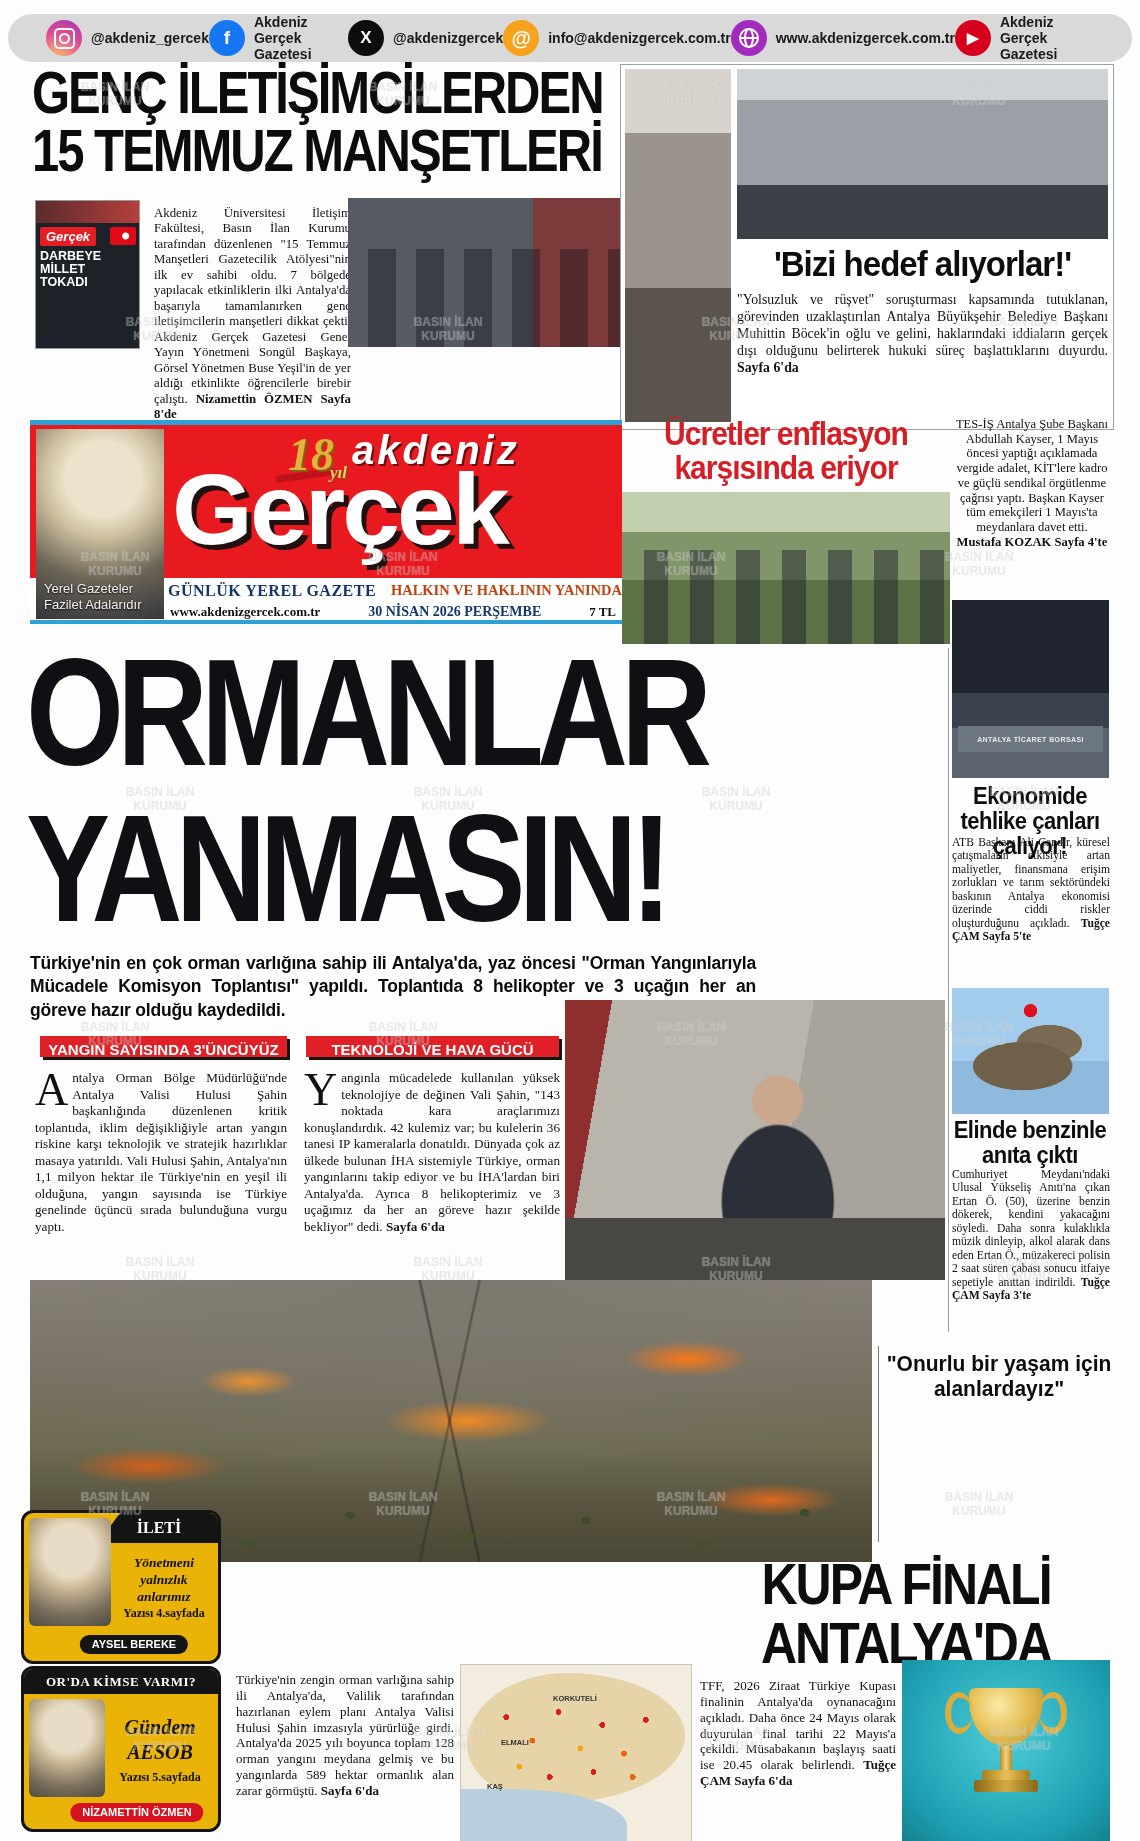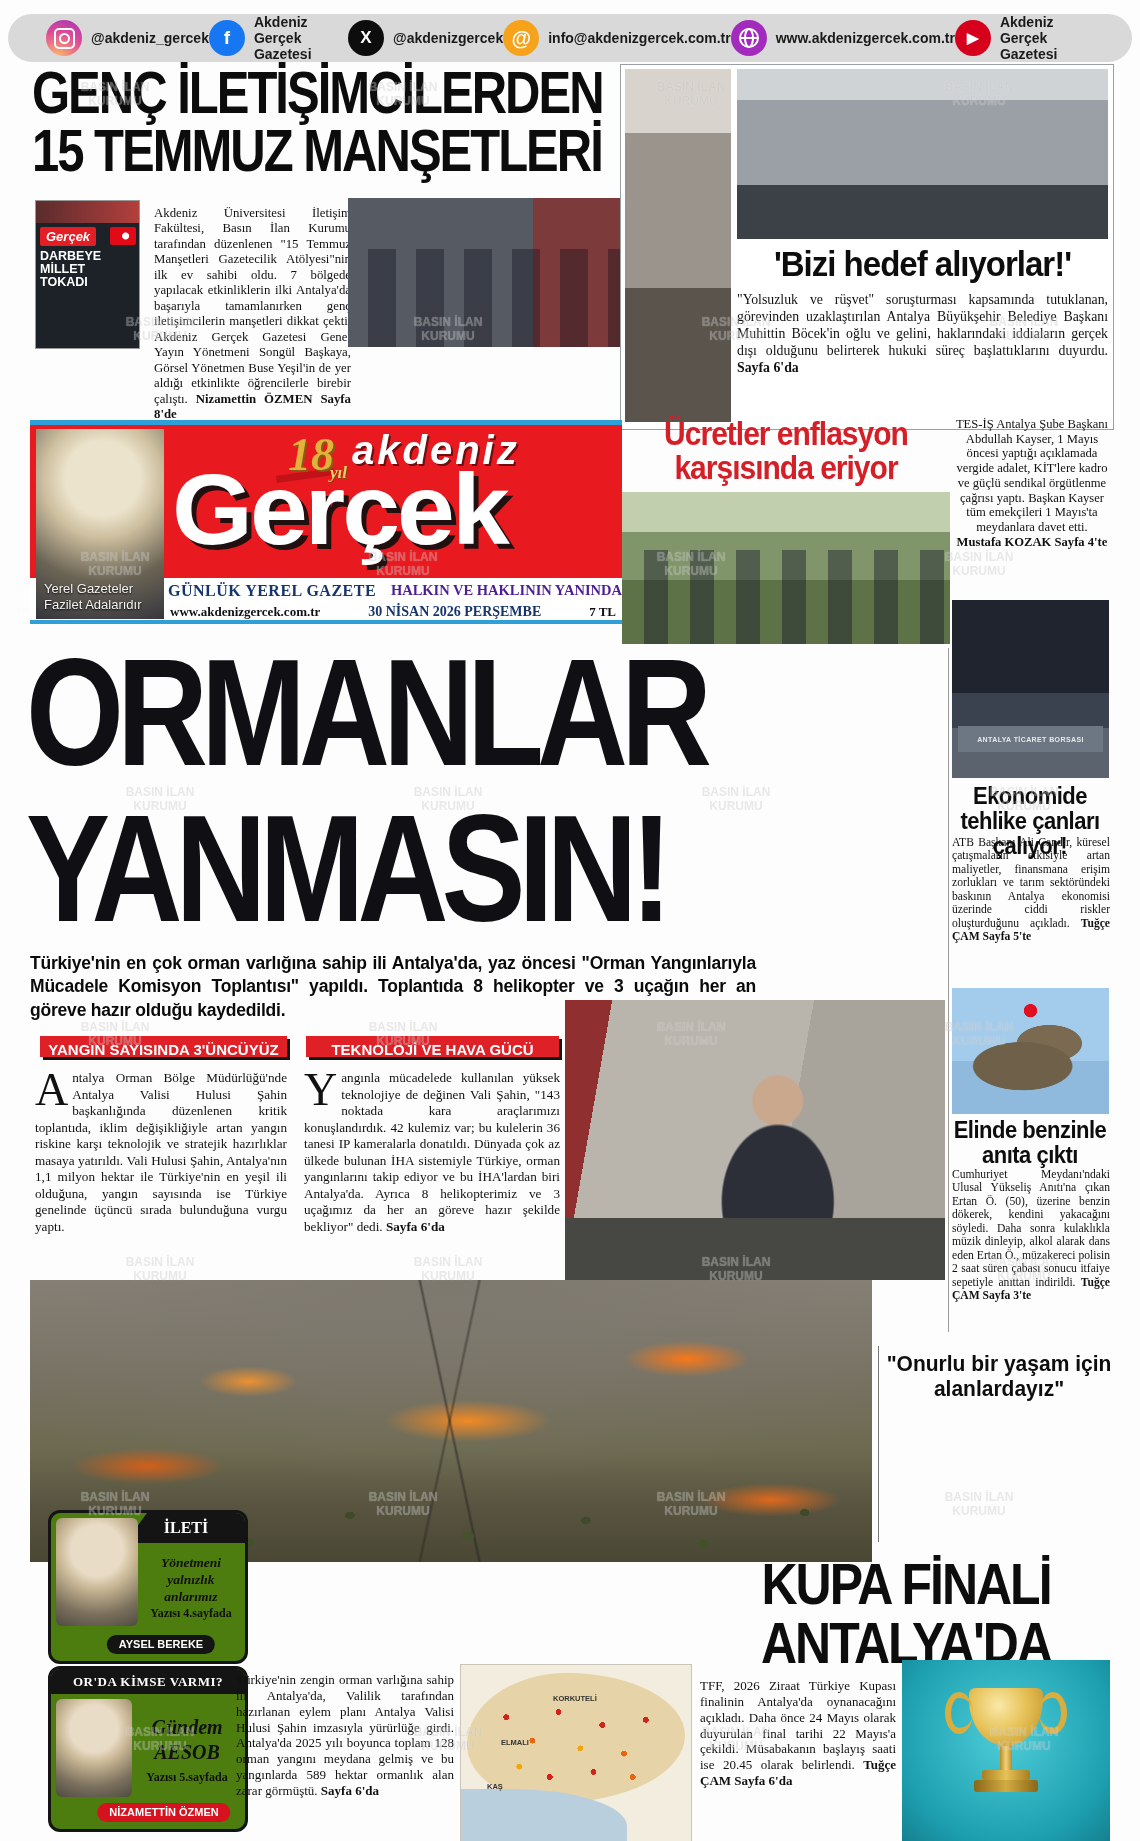--- a/index.html
+++ b/index.html
@@ -52,21 +52,21 @@
   .mh-red{position:absolute;top:5px;left:0;right:0;height:153px;background:#e8191f;}
   #ataturk{position:absolute;left:6px;top:9px;width:128px;height:190px;z-index:3;background:radial-gradient(circle at 52% 26%,#ece3cc 0 24%,#cdbf9f 38%,#6b6455 66%,#33343c 100%);}
   .mh-motto{position:absolute;left:8px;bottom:6px;color:#f3f3f3;font:400 13px/1.25 "Liberation Sans",sans-serif;text-shadow:0 1px 2px #000;}
   #mh-22{position:absolute;left:258px;top:12px;z-index:2;color:#e3b23c;font:italic 900 46px/1 "Liberation Serif",serif;text-shadow:2px 2px 0 #8a5a10;}
   #mh-yil{position:absolute;left:300px;top:44px;z-index:2;color:#f3cf6e;font:italic 700 17px/1 "Liberation Serif",serif;text-shadow:1px 1px 0 #7c4a08;}
   #mh-ribbon{position:absolute;left:246px;top:52px;width:58px;height:7px;background:#c1121a;transform:rotate(-8deg);z-index:1;}
   #mh-akdeniz{position:absolute;left:322px;top:10px;z-index:2;color:#fff;font:italic 900 40px/1 "Liberation Sans",sans-serif;letter-spacing:3px;text-shadow:2px 2px 0 #6d0e12;}
   #mh-gercek{position:absolute;left:142px;top:40px;z-index:2;color:#fff;font:900 104px/1 "Liberation Sans",sans-serif;letter-spacing:-3px;text-shadow:5px 5px 0 rgba(15,15,15,.92);transform:scaleY(.96);transform-origin:top left;}
   .mh-white-band{position:absolute;top:158px;left:0;right:0;height:25px;background:#fff;display:flex;align-items:center;justify-content:space-between;padding-left:138px;box-sizing:border-box;}
   .mh-tag{color:#15356b;font:700 16px/1 "Liberation Serif",serif;letter-spacing:.5px;}
-  .mh-tag2{color:#4c1d95;font:700 14.5px/1 "Liberation Serif",serif;}
+  .mh-tag2{color:#c2410c;font:700 14.5px/1 "Liberation Serif",serif;}
   .mh-info{position:absolute;top:183px;left:0;right:0;height:17px;display:flex;align-items:center;justify-content:space-between;padding:0 6px 0 140px;box-sizing:border-box;font:700 13px/1 "Liberation Serif",serif;}
   .mh-date{color:#15356b;font-size:14px;}
   .mh-blue-bottom{position:absolute;top:200px;left:0;right:0;height:4px;background:#2f9fd8;}
 
   
   .mainline{left:26px;width:760px;font:900 126px/1 "Liberation Sans",sans-serif;letter-spacing:-7px;color:#101014;transform:scaleY(1.2);transform-origin:top left;white-space:nowrap;}
   #main-l1{top:638px;}
   #main-l2{top:794px;}
   #lede{left:30px;top:952px;width:726px;font:700 17.5px/1.34 "Liberation Sans",sans-serif;color:#0a0a0a;text-align:justify;letter-spacing:-.2px;}
   .kicker{top:1036px;height:21px;background:#e02027;color:#fff;font:700 15px/27px "Liberation Sans",sans-serif;text-align:center;box-shadow:3px 3px 0 #141414;}
@@ -114,21 +114,21 @@
     radial-gradient(ellipse 70px 34px at 45% 62%,#6f6049 70%,rgba(0,0,0,0) 72%),
     radial-gradient(ellipse 46px 26px at 62% 44%,#7a6a52 70%,rgba(0,0,0,0) 72%),
     linear-gradient(180deg,#a3cbec 0 58%,#8fb9dd 58% 100%);}
   #statue-head{top:1118px;}
   #statue-body{top:1168px;}
   #mayday-divider{left:878px;top:1346px;width:1px;height:196px;background:#777;}
   #mayday-head{left:884px;top:1352px;width:230px;text-align:center;font:900 21px/1.08 "Liberation Sans",sans-serif;color:#0d0d0d;transform:scaleY(1.08);transform-origin:top center;}
   #mayday-body{left:888px;top:1406px;width:222px;font-size:12.6px;line-height:1.2;text-align:justify;}
 
   
-  .colbox{left:48px;width:194px;border:3px solid #141414;border-radius:12px;background:#4d7c0f;overflow:hidden;}
+  .colbox{left:21px;width:194px;border:3px solid #141414;border-radius:12px;background:#eab308;overflow:hidden;}
   #c1-box{top:1510px;height:148px;}
   #c2-box{top:1666px;height:160px;}
   .c1-head{position:absolute;right:-2px;top:0;width:122px;height:30px;background:#141414;color:#fff;font:700 16px/30px "Liberation Serif",serif;text-align:center;clip-path:polygon(22px 0,100% 0,100% 100%,0 100%);}
   .c2-head{position:absolute;left:0;right:0;top:0;height:25px;background:#141414;color:#fff;font:700 13px/25px "Liberation Serif",serif;text-align:center;letter-spacing:.5px;}
   .c-photo{position:absolute;border-radius:6px;background:radial-gradient(circle at 50% 30%,#e9dcc6 0 30%,#c9b795 45%,#7a6f5c 75%,#4e4a42 100%);}
   #c1-photo{left:5px;top:5px;width:82px;height:108px;}
   #c2-photo{left:5px;top:30px;width:76px;height:98px;}
   .c-title{position:absolute;font:italic 700 13.5px/1.25 "Liberation Serif",serif;text-align:center;}
   #c1-title{left:92px;top:42px;width:96px;}
   #c2-title{left:84px;top:46px;width:104px;font-size:20px;}

